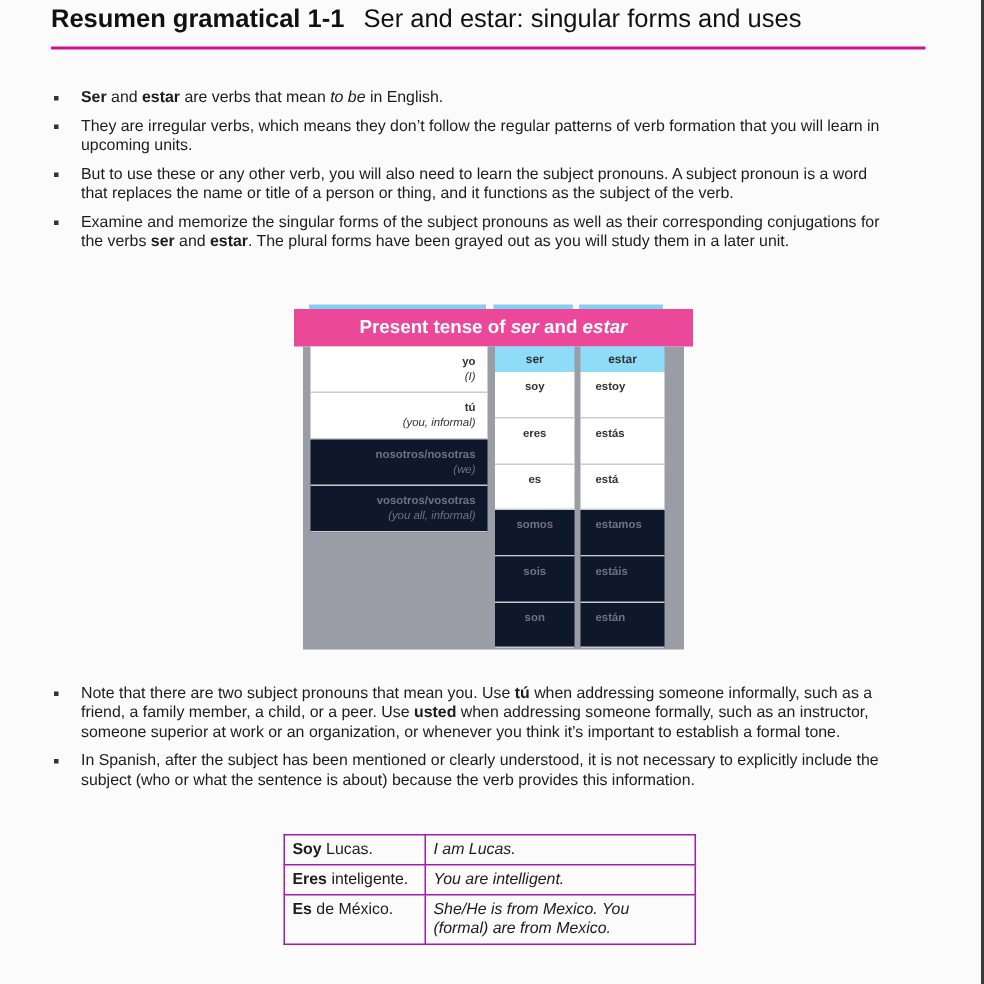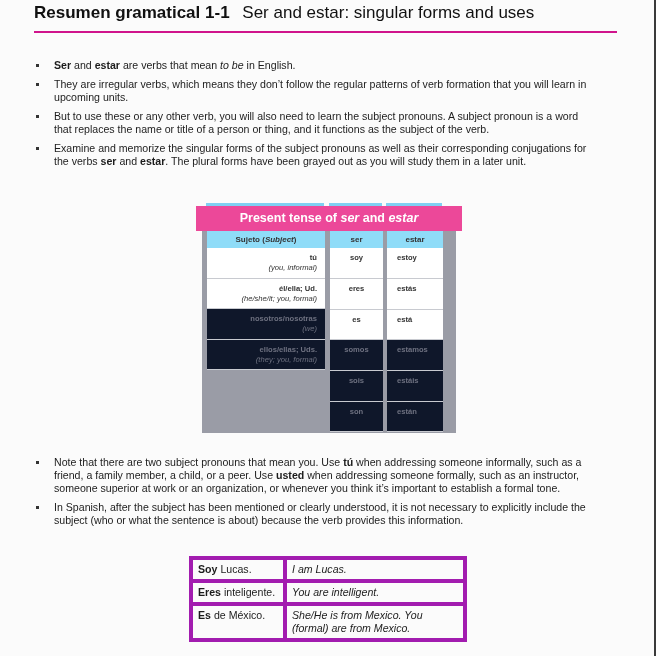--- a/index.html
+++ b/index.html
@@ -63,21 +63,21 @@
   .col.verb .cell { text-align: center; font-weight: bold; }
   .col.verb.estar .cell { text-align: left; padding-left: 10px; }
   .h1 { height: 31px; } .h2 { height: 31px; } .h3 { height: 30px; }
 
   
   table.examples {
     position: absolute; left: 189px; top: 556px; border-collapse: collapse;
     font-size: 10.6px; line-height: 13px;
   }
   table.examples td {
-    border: 4px solid #a21caf; padding: 3px 5px; vertical-align: top;
+    border: 1px solid #a21caf; padding: 3px 5px; vertical-align: top;
   }
   table.examples td.es { width: 94px; }
   table.examples td.en { width: 180px; font-style: italic; }
 </style>
 </head>
 <body>
 
 <div class="right-edge"></div>
 
 <div class="title">
@@ -96,39 +96,36 @@
 <div class="conj">
   <div class="header-tab" style="left:10px;width:118px;"></div>
   <div class="header-tab" style="left:133px;width:53px;"></div>
   <div class="header-tab" style="left:190px;width:56px;"></div>
   <div class="header">
     <span>Present tense of </span><i>ser</i><span> and </span><i>estar</i>
   </div>
   <div class="frame"></div>
 
   <div class="col subj" style="left:11px;width:118px;">
-    <div class="head">
-      <span>Sujeto (</span><i>Subject</i><span>)</span>
-    </div>
     <div id="subj-cells">
+        <div class="cell w h1">
+          <span class="pr">yo</span>
+          <span class="en">(I)</span>
+        </div>
         <div class="cell w h2">
           <span class="pr">tú</span>
           <span class="en">(you, informal)</span>
-        </div>
-        <div class="cell w h3">
-          <span class="pr">él/ella; Ud.</span>
-          <span class="en">(he/she/it; you, formal)</span>
         </div>
         <div class="cell g h1">
           <span class="pr">nosotros/nosotras</span>
           <span class="en">(we)</span>
         </div>
-        <div class="cell g h3">
-          <span class="pr">ellos/ellas; Uds.</span>
-          <span class="en">(they; you, formal)</span>
+        <div class="cell g h2">
+          <span class="pr">vosotros/vosotras</span>
+          <span class="en">(you all, informal)</span>
         </div>
       </div>
   </div>
   <div class="col verb" style="left:134px;width:53px;">
     <div class="head">ser</div>
     <div id="ser-cells">
         <div class="cell w h1">soy</div>
         <div class="cell w h2">eres</div>
         <div class="cell w h3">es</div>
         <div class="cell g h1">somos</div>

